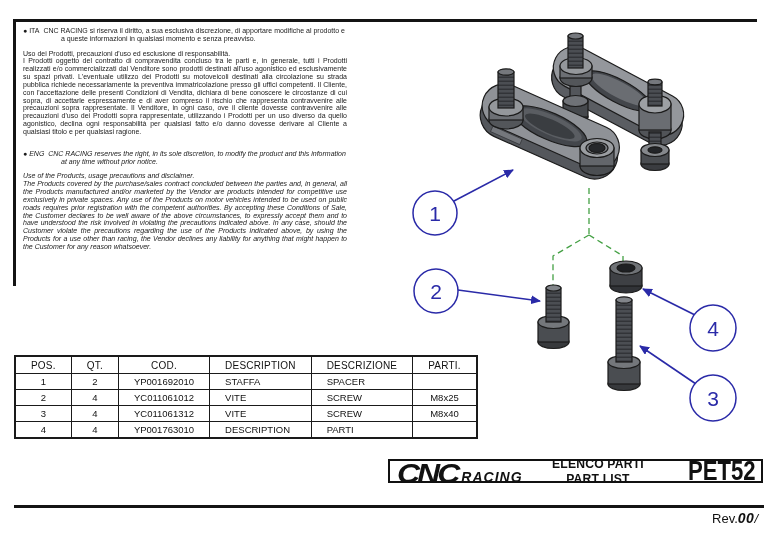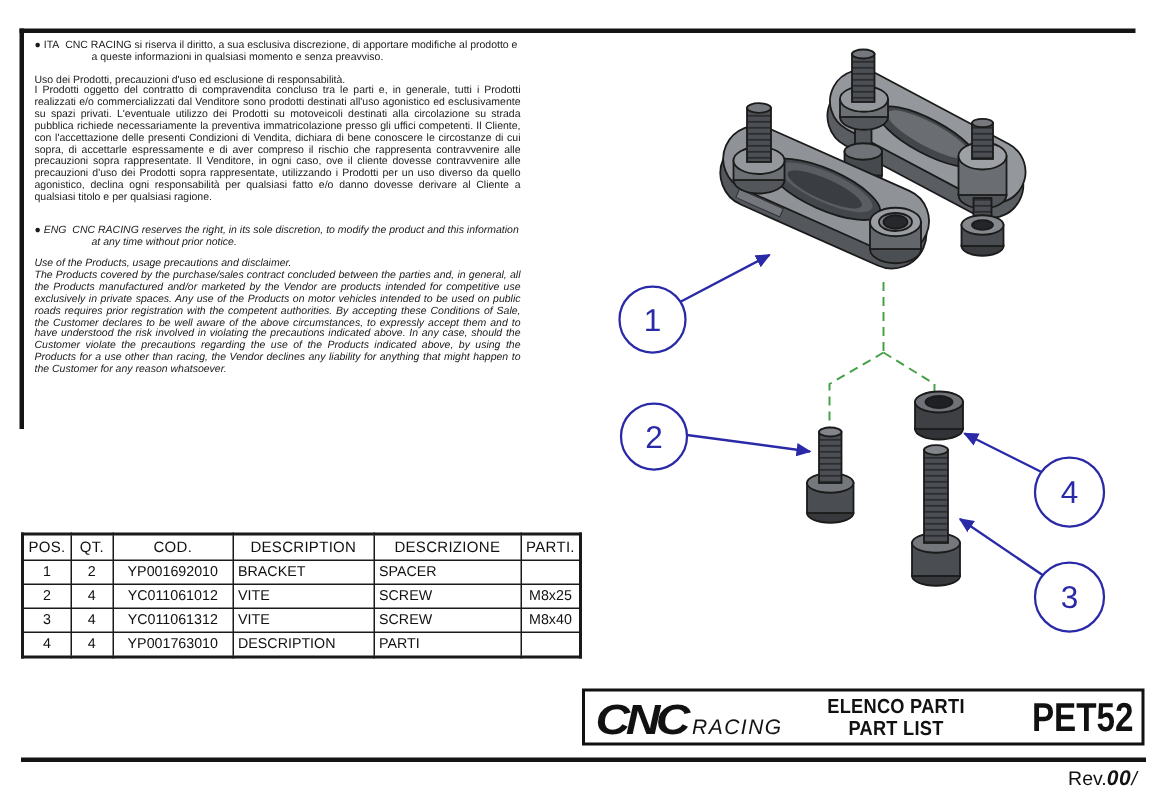--- a/index.html
+++ b/index.html
@@ -17,33 +17,33 @@
   .disclaimer{position:absolute;left:23px;top:27px;width:324px;font-size:7px;line-height:1.12;color:#1a1a1a;}
   .disclaimer p{margin:0;}
   .hang{padding-left:38px;text-indent:-38px;}
   .just{text-align:justify;}
   .gap{height:7px;}
   .eng{font-style:italic;}
 
   
   .parts-table{position:absolute;left:14px;top:355px;border-collapse:collapse;table-layout:fixed;
     border:2px solid #1a1a1a;background:#fff;}
-  .parts-table th,.parts-table td{border:1px solid #1a1a1a;height:15px;padding:0 3px;
+  .parts-table th,.parts-table td{border:1px solid #1a1a1a;height:15px;padding:0 15px;
     font-weight:normal;font-size:9.5px;white-space:nowrap;overflow:hidden;}
   .parts-table th{font-size:10px;text-align:center;height:16px;letter-spacing:.2px;}
   .c{text-align:center;}
   .l{text-align:left;}
 
   
-  .title-block{position:absolute;left:388px;top:459px;width:375px;height:38px;border:2.5px solid #111;
+  .title-block{position:absolute;left:388px;top:459px;width:375px;height:24px;border:2.5px solid #111;
     box-sizing:border-box;display:flex;align-items:center;background:#fff;}
   .logo{display:flex;align-items:baseline;padding-left:7px;white-space:nowrap;}
   .logo-cnc{font-style:italic;font-weight:bold;font-size:32px;letter-spacing:-3px;line-height:1;
     display:inline-block;transform:scaleY(.88);transform-origin:left bottom;}
-  .logo-racing{font-style:italic;font-weight:normal;font-size:14px;letter-spacing:1px;margin-left:4px;}
+  .logo-racing{font-style:italic;font-weight:bold;font-size:14px;letter-spacing:1px;margin-left:4px;}
   .tb-center{flex:1;text-align:center;font-size:13.5px;line-height:1.12;font-weight:bold;
     transform:scaleX(.9);letter-spacing:.2px;}
   .tb-code{font-size:27px;font-weight:bold;padding-right:6px;transform:scaleX(.82);
     transform-origin:right center;letter-spacing:0;}
 
   
   .rev{position:absolute;left:640px;top:510px;width:118px;text-align:right;font-size:13px;white-space:nowrap;}
   .rev-num{font-weight:bold;font-style:italic;font-size:14px;letter-spacing:.5px;}
   .rev-suffix{font-style:italic;font-size:13px;}
 
@@ -87,21 +87,21 @@
       <th>DESCRIPTION</th>
       <th>DESCRIZIONE</th>
       <th>PARTI.</th>
     </tr>
   </thead>
   <tbody>
     <tr>
       <td class="c">1</td>
       <td class="c">2</td>
       <td class="c">YP001692010</td>
-      <td class="l">BRACKET</td>
+      <td class="l">STAFFA</td>
       <td class="l">SPACER</td>
       <td class="c"></td>
     </tr>
     <tr>
       <td class="c">2</td>
       <td class="c">4</td>
       <td class="c">YC011061012</td>
       <td class="l">VITE</td>
       <td class="l">SCREW</td>
       <td class="c">M8x25</td>

